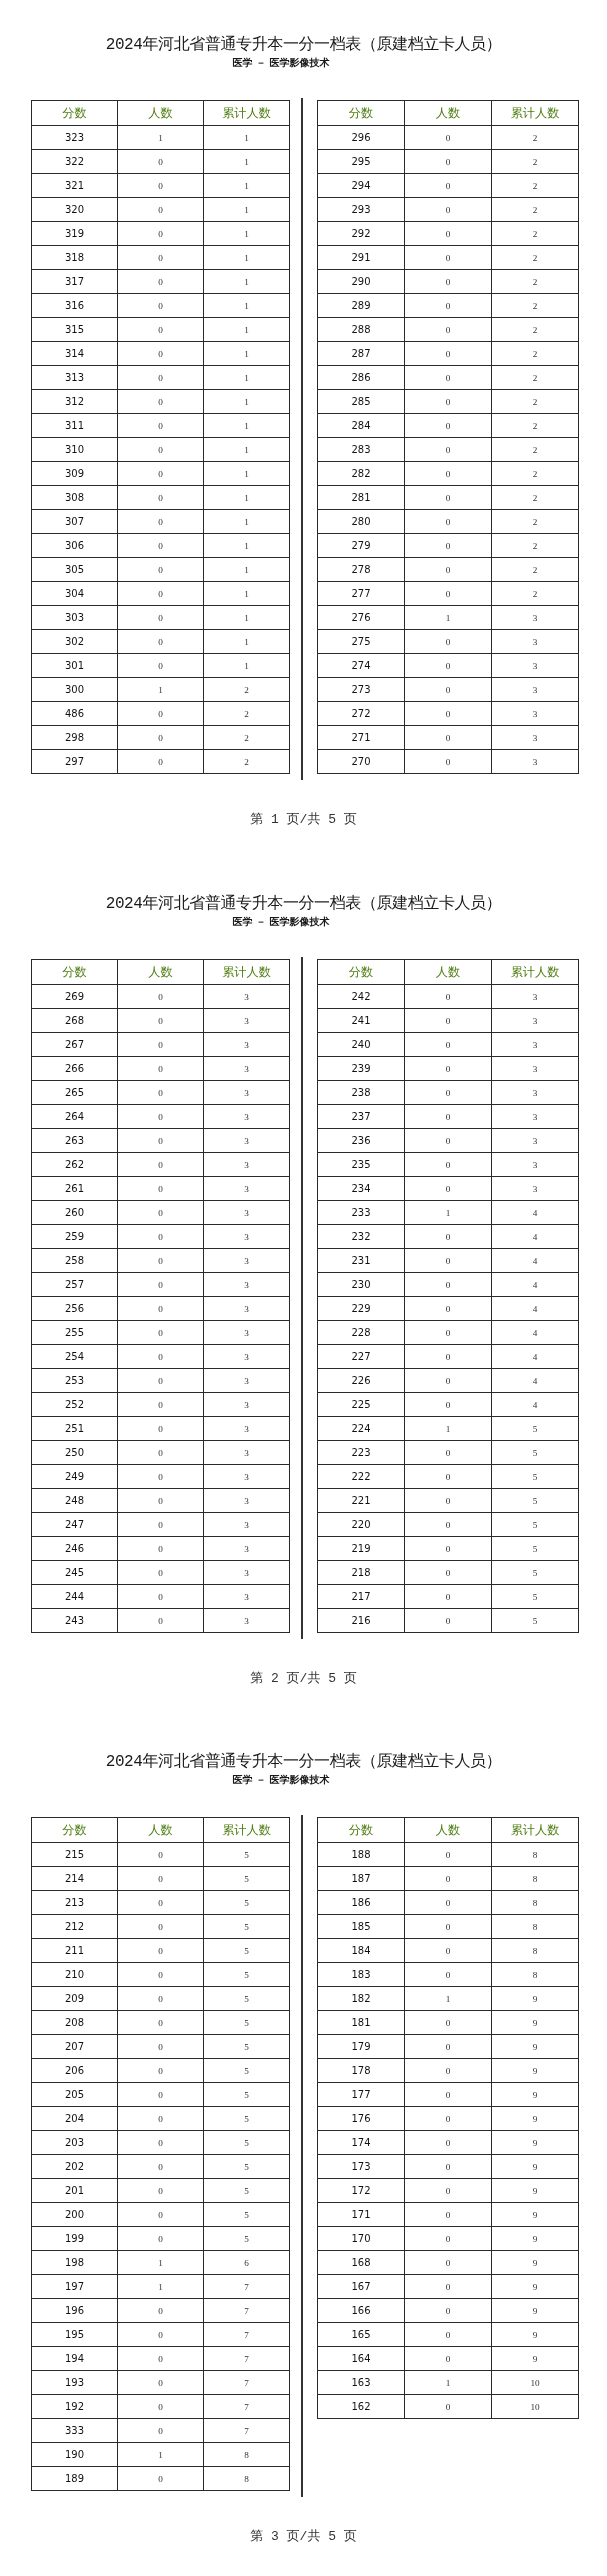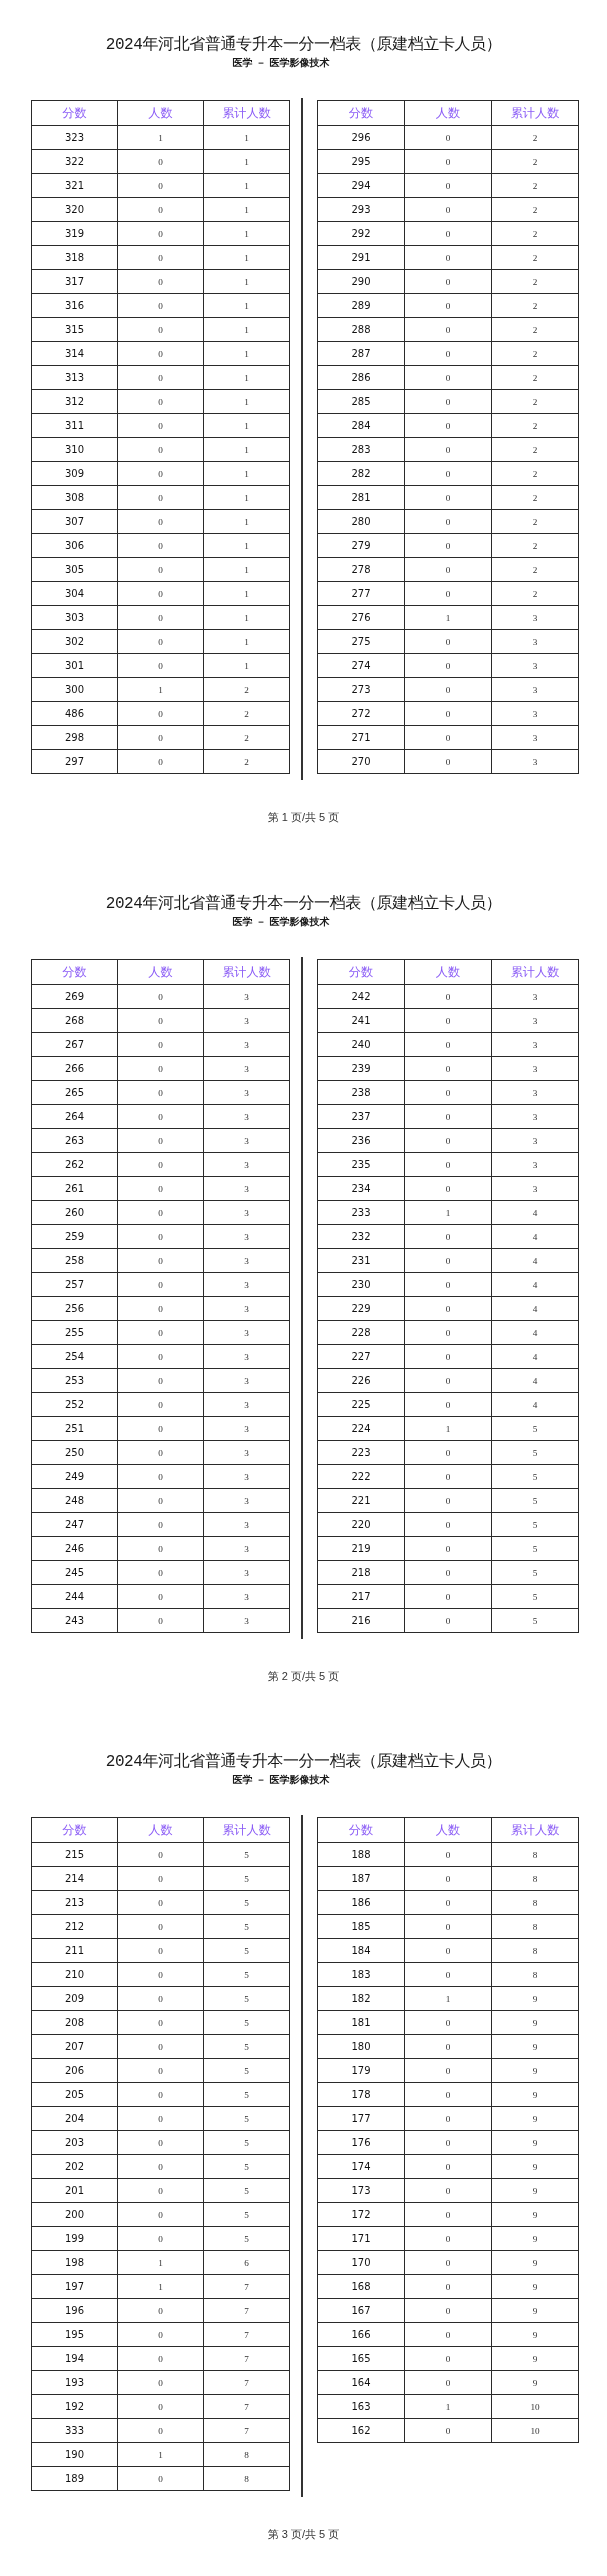--- a/index.html
+++ b/index.html
@@ -8,27 +8,27 @@
   .page { position: absolute; left: 0; width: 607px; height: 859px; }
   .title { position: absolute; left: 0; width: 607px; top: 34px; text-align: center;
            font-family: Liberation Mono, monospace; font-size: 16px; line-height: 23px;
            letter-spacing: -0.4px; color: #1a1a1a; }
   .subtitle { position: absolute; left: 0; width: 562px; top: 55px; text-align: center;
               font-size: 10px; line-height: 15.3px; color: #1a1a1a; font-weight: bold; }
   .tbl { position: absolute; top: 100px; border-collapse: collapse; table-layout: fixed; }
   .tbl.left { left: 31px; width: 259px; }
   .tbl.right { left: 317px; width: 262px; }
   .tbl th, .tbl td { border: 1.1px solid #2a2a2a; text-align: center; padding: 0; }
-  .tbl th { height: 24px; font-size: 12.2px; font-weight: normal; color: #8b5cf6; }
+  .tbl th { height: 24px; font-size: 12.2px; font-weight: normal; color: #4d7c0f; }
   .tbl td { height: 23px; font-size: 9.2px; }
   .tbl td.score { font-family: "DejaVu Sans", "Liberation Sans", sans-serif; font-size: 10px; color: #111; }
   .tbl td.num { font-family: "Liberation Serif", "DejaVu Serif", serif; font-size: 9.2px; color: #333; }
   .divider { position: absolute; left: 301px; top: 98px; width: 1.5px; height: 682px; background: #333; }
   .footer { position: absolute; left: 0; width: 607px; top: 810px; text-align: center;
-            font-family: Liberation Sans, sans-serif; font-size: 11px; color: #333; }
+            font-family: Liberation Mono, monospace; font-size: 13px; color: #333; }
 </style>
 </head>
 <body>
 
 <div id="pages">
   <section class="page" style="top: 0px;">
     <div class="title">2024年河北省普通专升本一分一档表（原建档立卡人员）</div>
     <div class="subtitle">医学 － 医学影像技术</div>
     <table class="tbl left">
       <thead>
@@ -818,25 +818,20 @@
             <td class="score">182</td>
             <td class="num">1</td>
             <td class="num">9</td>
           </tr>
           <tr>
             <td class="score">181</td>
             <td class="num">0</td>
             <td class="num">9</td>
           </tr>
           <tr>
-            <td class="score">180</td>
-            <td class="num">0</td>
-            <td class="num">9</td>
-          </tr>
-          <tr>
             <td class="score">179</td>
             <td class="num">0</td>
             <td class="num">9</td>
           </tr>
           <tr>
             <td class="score">178</td>
             <td class="num">0</td>
             <td class="num">9</td>
           </tr>
           <tr>

